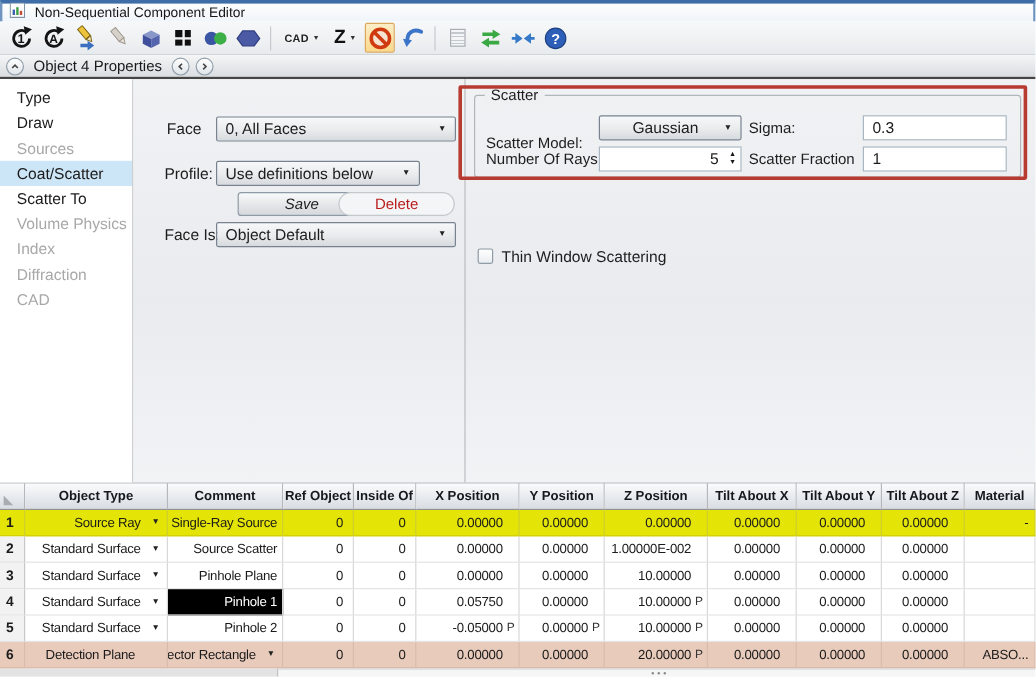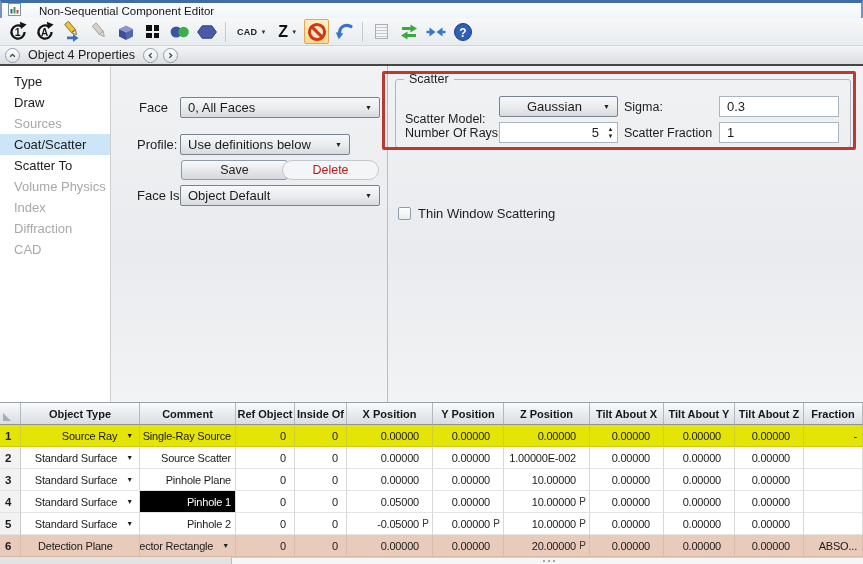--- a/index.html
+++ b/index.html
@@ -3,21 +3,21 @@
 <meta charset="utf-8">
 <style>
   * { margin:0; padding:0; box-sizing:border-box; }
   html,body { width:863px; height:564px; overflow:hidden; }
   body { font-family:"Liberation Sans", sans-serif; background:#fff; color:#1c1c1c; }
   #win { position:relative; width:863px; height:564px; background:#fff; }
 
   
   .titlebar { height:18px; border-top:3px solid #3e6da8; background:linear-gradient(#fdfefe,#f0f5fa);
     display:flex; align-items:center; padding-left:6px; border-left:2px solid #6f94bf; border-right:2px solid #6f94bf; }
-  .titlebar .ttl { font-size:11.5px; margin-left:18px; color:#161616; }
+  .titlebar .ttl { font-size:11.5px; margin-left:8px; color:#161616; }
 
   
   .toolbar { height:28px; background:linear-gradient(#f7f8f9,#e8ebee); border-bottom:1px solid #d2d5d8;
     display:flex; align-items:center; padding-left:4px; }
   .tbtn { width:25px; height:25px; display:flex; align-items:center; justify-content:center; margin:0 1px; }
   .tbtn svg { display:block; }
   .tbtn.wide { width:auto; padding:0 5px; }
   .tbtn.active { background:linear-gradient(#fdeec8,#fbd98b); border:1px solid #dca85c; border-radius:2px; }
   .tsep { width:1px; height:20px; background:#c6cacd; margin:0 5px; }
   .grid-ico { width:13px; height:13px; display:grid; grid-template-columns:1fr 1fr; gap:2px; }
@@ -263,21 +263,21 @@
       <span class="cval">0, All Faces</span>
       <span class="ccar">▼</span>
     </div>
 
     <span class="flabel" style="left:137px; top:71px;">Profile:</span>
     <div class="combo" style="left:180px; top:68px; width:170px;">
       <span class="cval">Use definitions below</span>
       <span class="ccar">▼</span>
     </div>
 
-    <div class="pbtn" style="left:181px; top:94px; width:107px;">Save</div>
+    <div class="pbtn" style="left:198px; top:94px; width:107px;font-style:italic;">Save</div>
     <div class="pbtn disabled" style="left:282px; top:94px; width:97px;">Delete</div>
 
     <span class="flabel" style="left:137px; top:122px;">Face Is:</span>
     <div class="combo" style="left:180px; top:119px; width:200px;">
       <span class="cval">Object Default</span>
       <span class="ccar">▼</span>
     </div>
 
     <div class="sgroup">
       <span class="legend">Scatter</span>
@@ -315,21 +315,21 @@
       <div class="hcell">Object Type</div>
       <div class="hcell">Comment</div>
       <div class="hcell">Ref Object</div>
       <div class="hcell">Inside Of</div>
       <div class="hcell">X Position</div>
       <div class="hcell">Y Position</div>
       <div class="hcell">Z Position</div>
       <div class="hcell">Tilt About X</div>
       <div class="hcell">Tilt About Y</div>
       <div class="hcell">Tilt About Z</div>
-      <div class="hcell">Fraction</div>
+      <div class="hcell">Material</div>
     </div>
 
     <div class="trow yellow">
       <div class="cell cnum">1</div>
       <div class="cell ctype">
           <span>Source Ray</span>
           <span class="tcar">▼</span>
         </div>
       <div class="cell ccomment">Single-Ray Source</div>
       <div class="cell cright">0</div>
@@ -436,21 +436,21 @@
     <div class="trow">
       <div class="cell cnum">4</div>
       <div class="cell ctype">
           <span>Standard Surface</span>
           <span class="tcar">▼</span>
         </div>
       <div class="cell ccomment selblack">Pinhole 1</div>
       <div class="cell cright">0</div>
       <div class="cell cright">0</div>
       <div class="cell cnumv">
-          <span class="v">0.05000</span>
+          <span class="v">0.05750</span>
           <span class="flag"></span>
         </div>
       <div class="cell cnumv">
           <span class="v">0.00000</span>
           <span class="flag"></span>
         </div>
       <div class="cell cnumv">
           <span class="v">10.00000</span>
           <span class="flag">P</span>
         </div>

